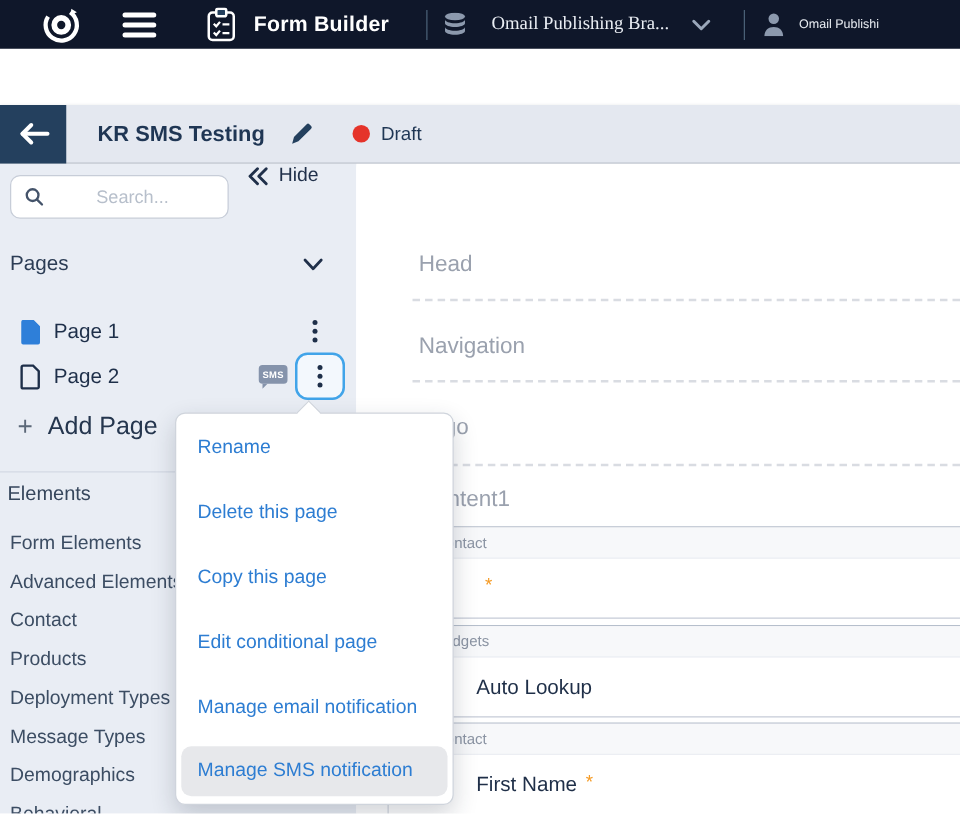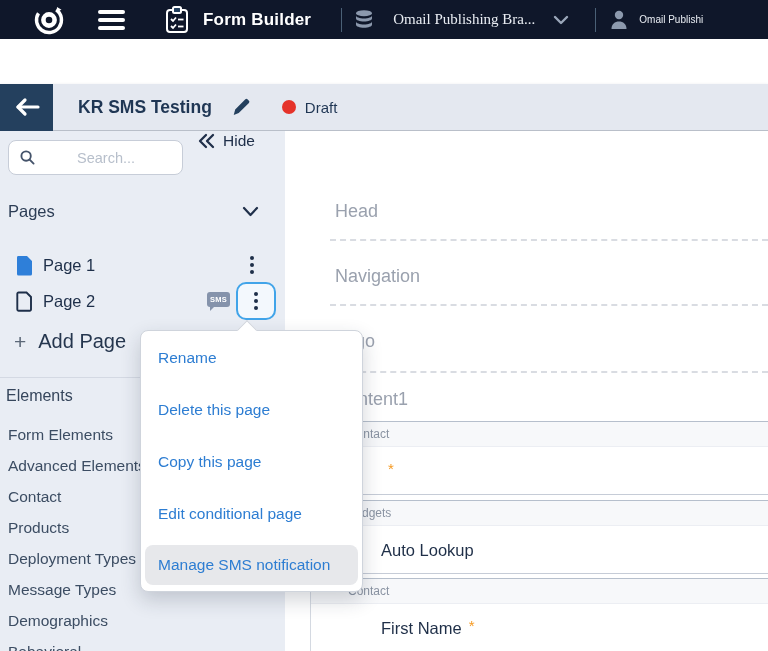--- a/index.html
+++ b/index.html
@@ -299,17 +299,18 @@
     </div>
   </main>
 
   <div class="context-menu">
     <div class="menu-caret"></div>
     <ul>
       <li>Rename</li>
       <li>Delete this page</li>
       <li>Copy this page</li>
       <li>Edit conditional page</li>
+      <li>Manage email notification</li>
       <li class="highlighted">Manage SMS notification</li>
     </ul>
   </div>
 
 </div>
 
 </body></html>

